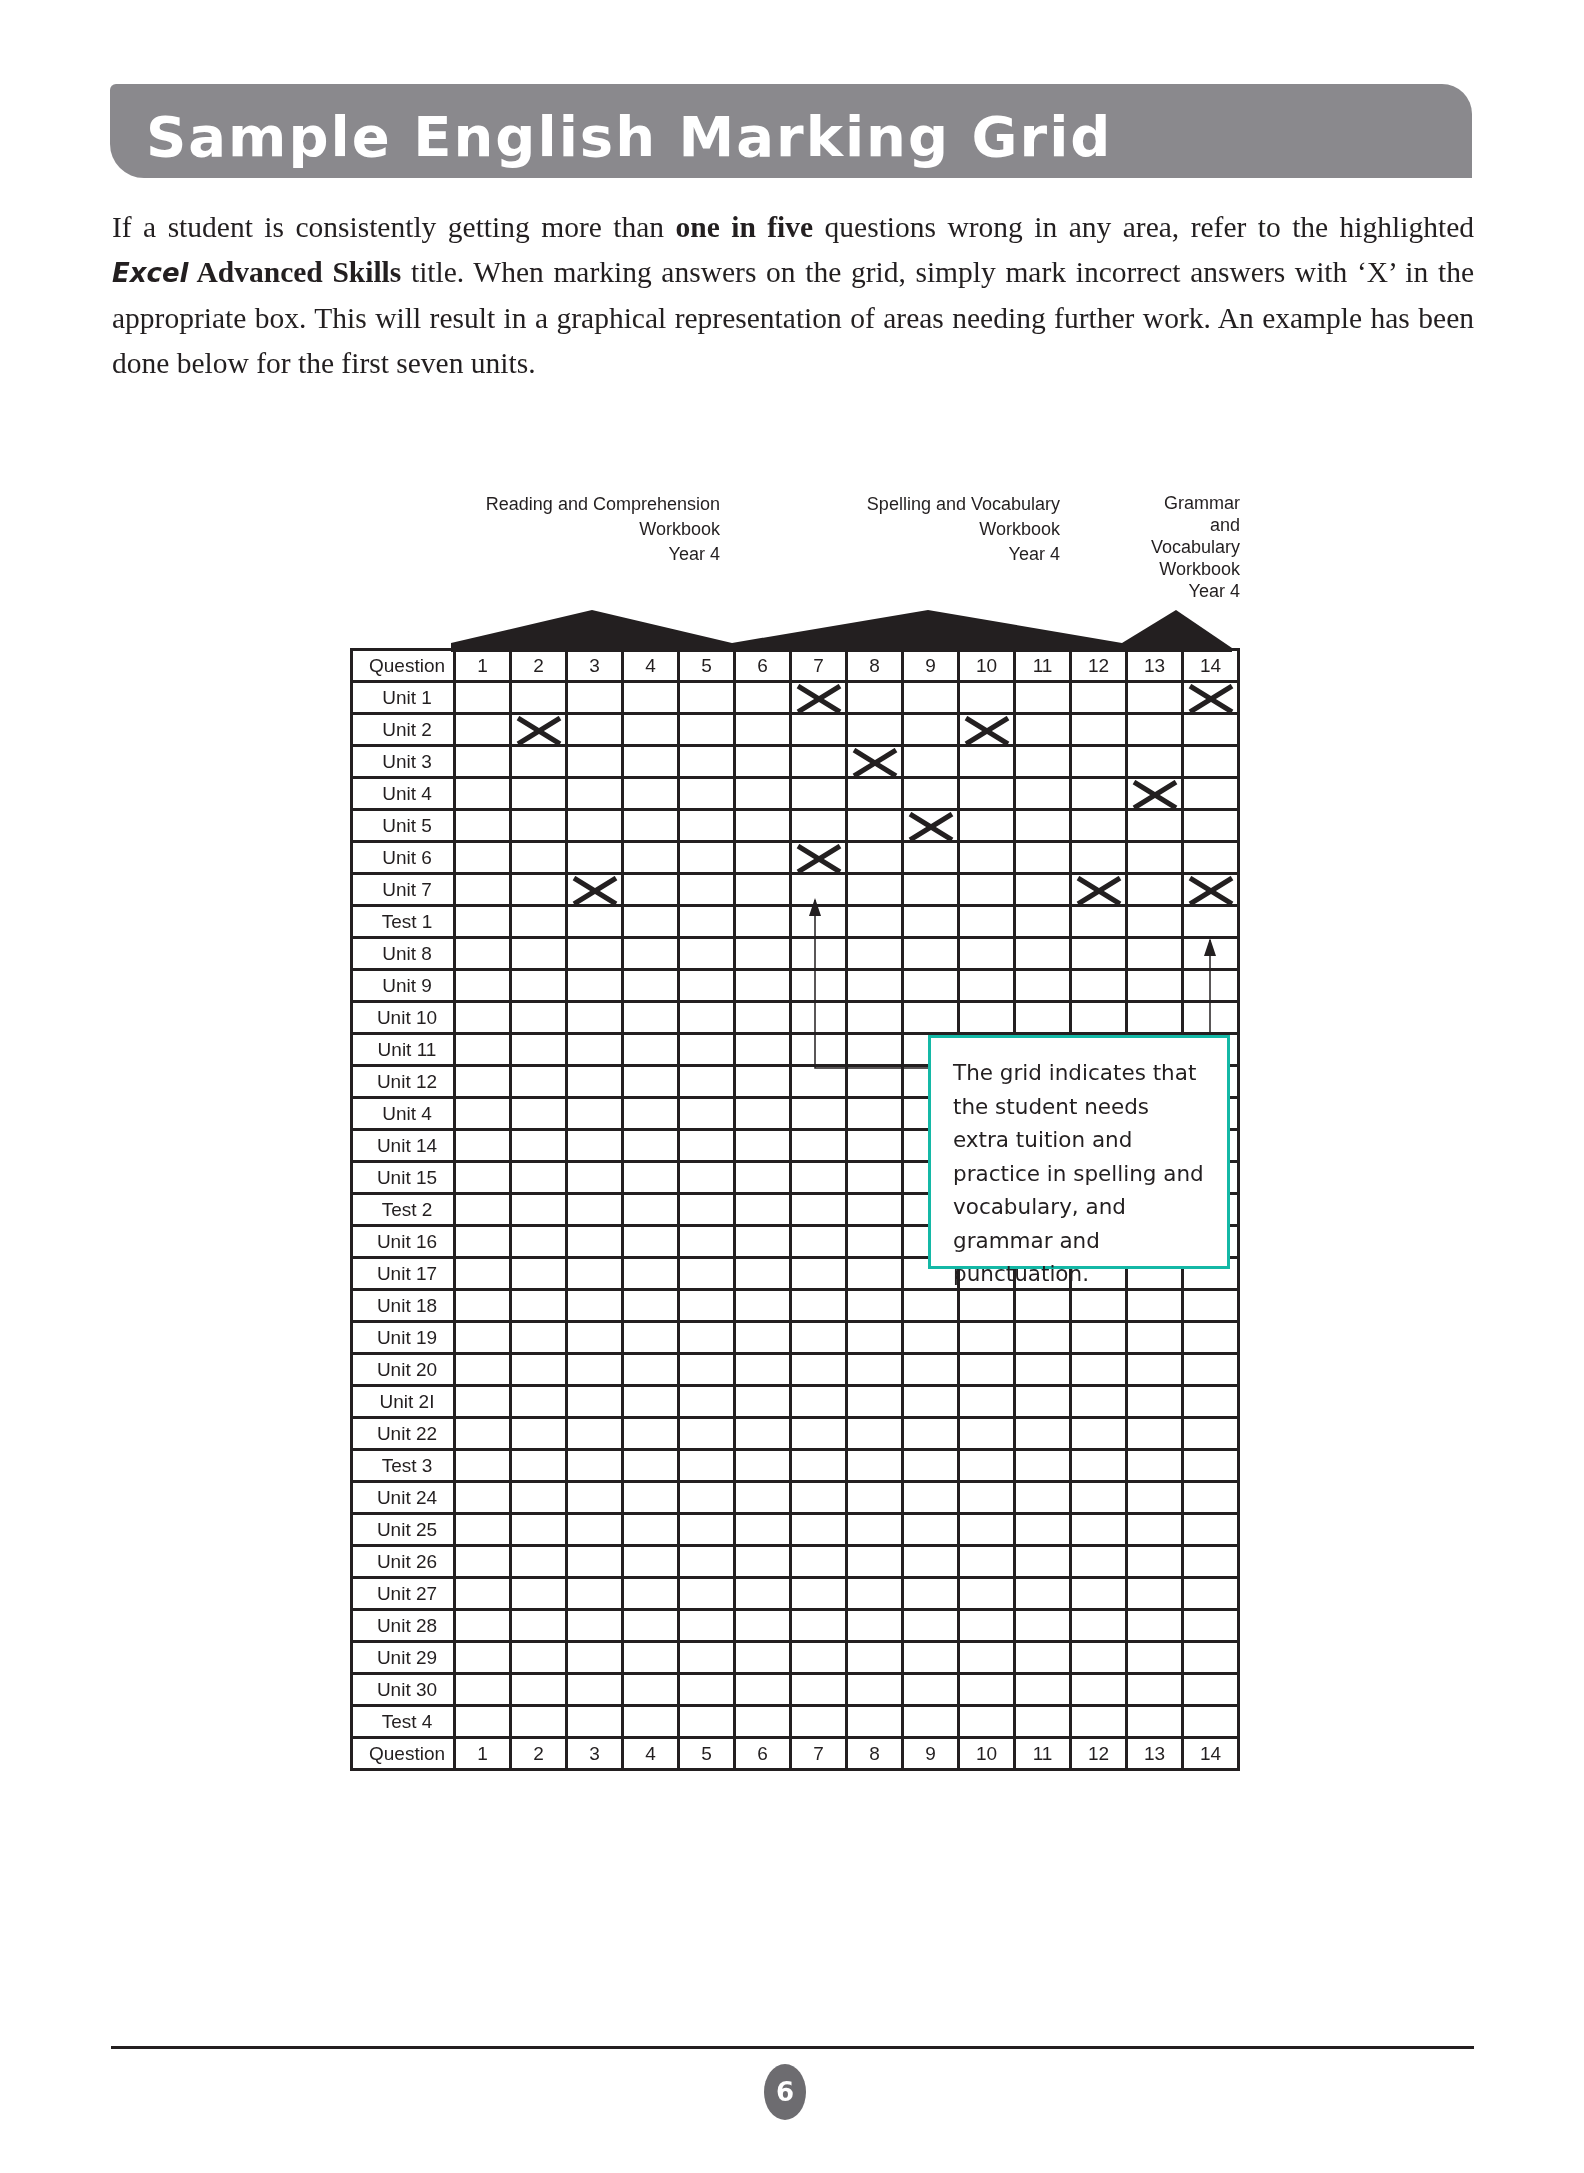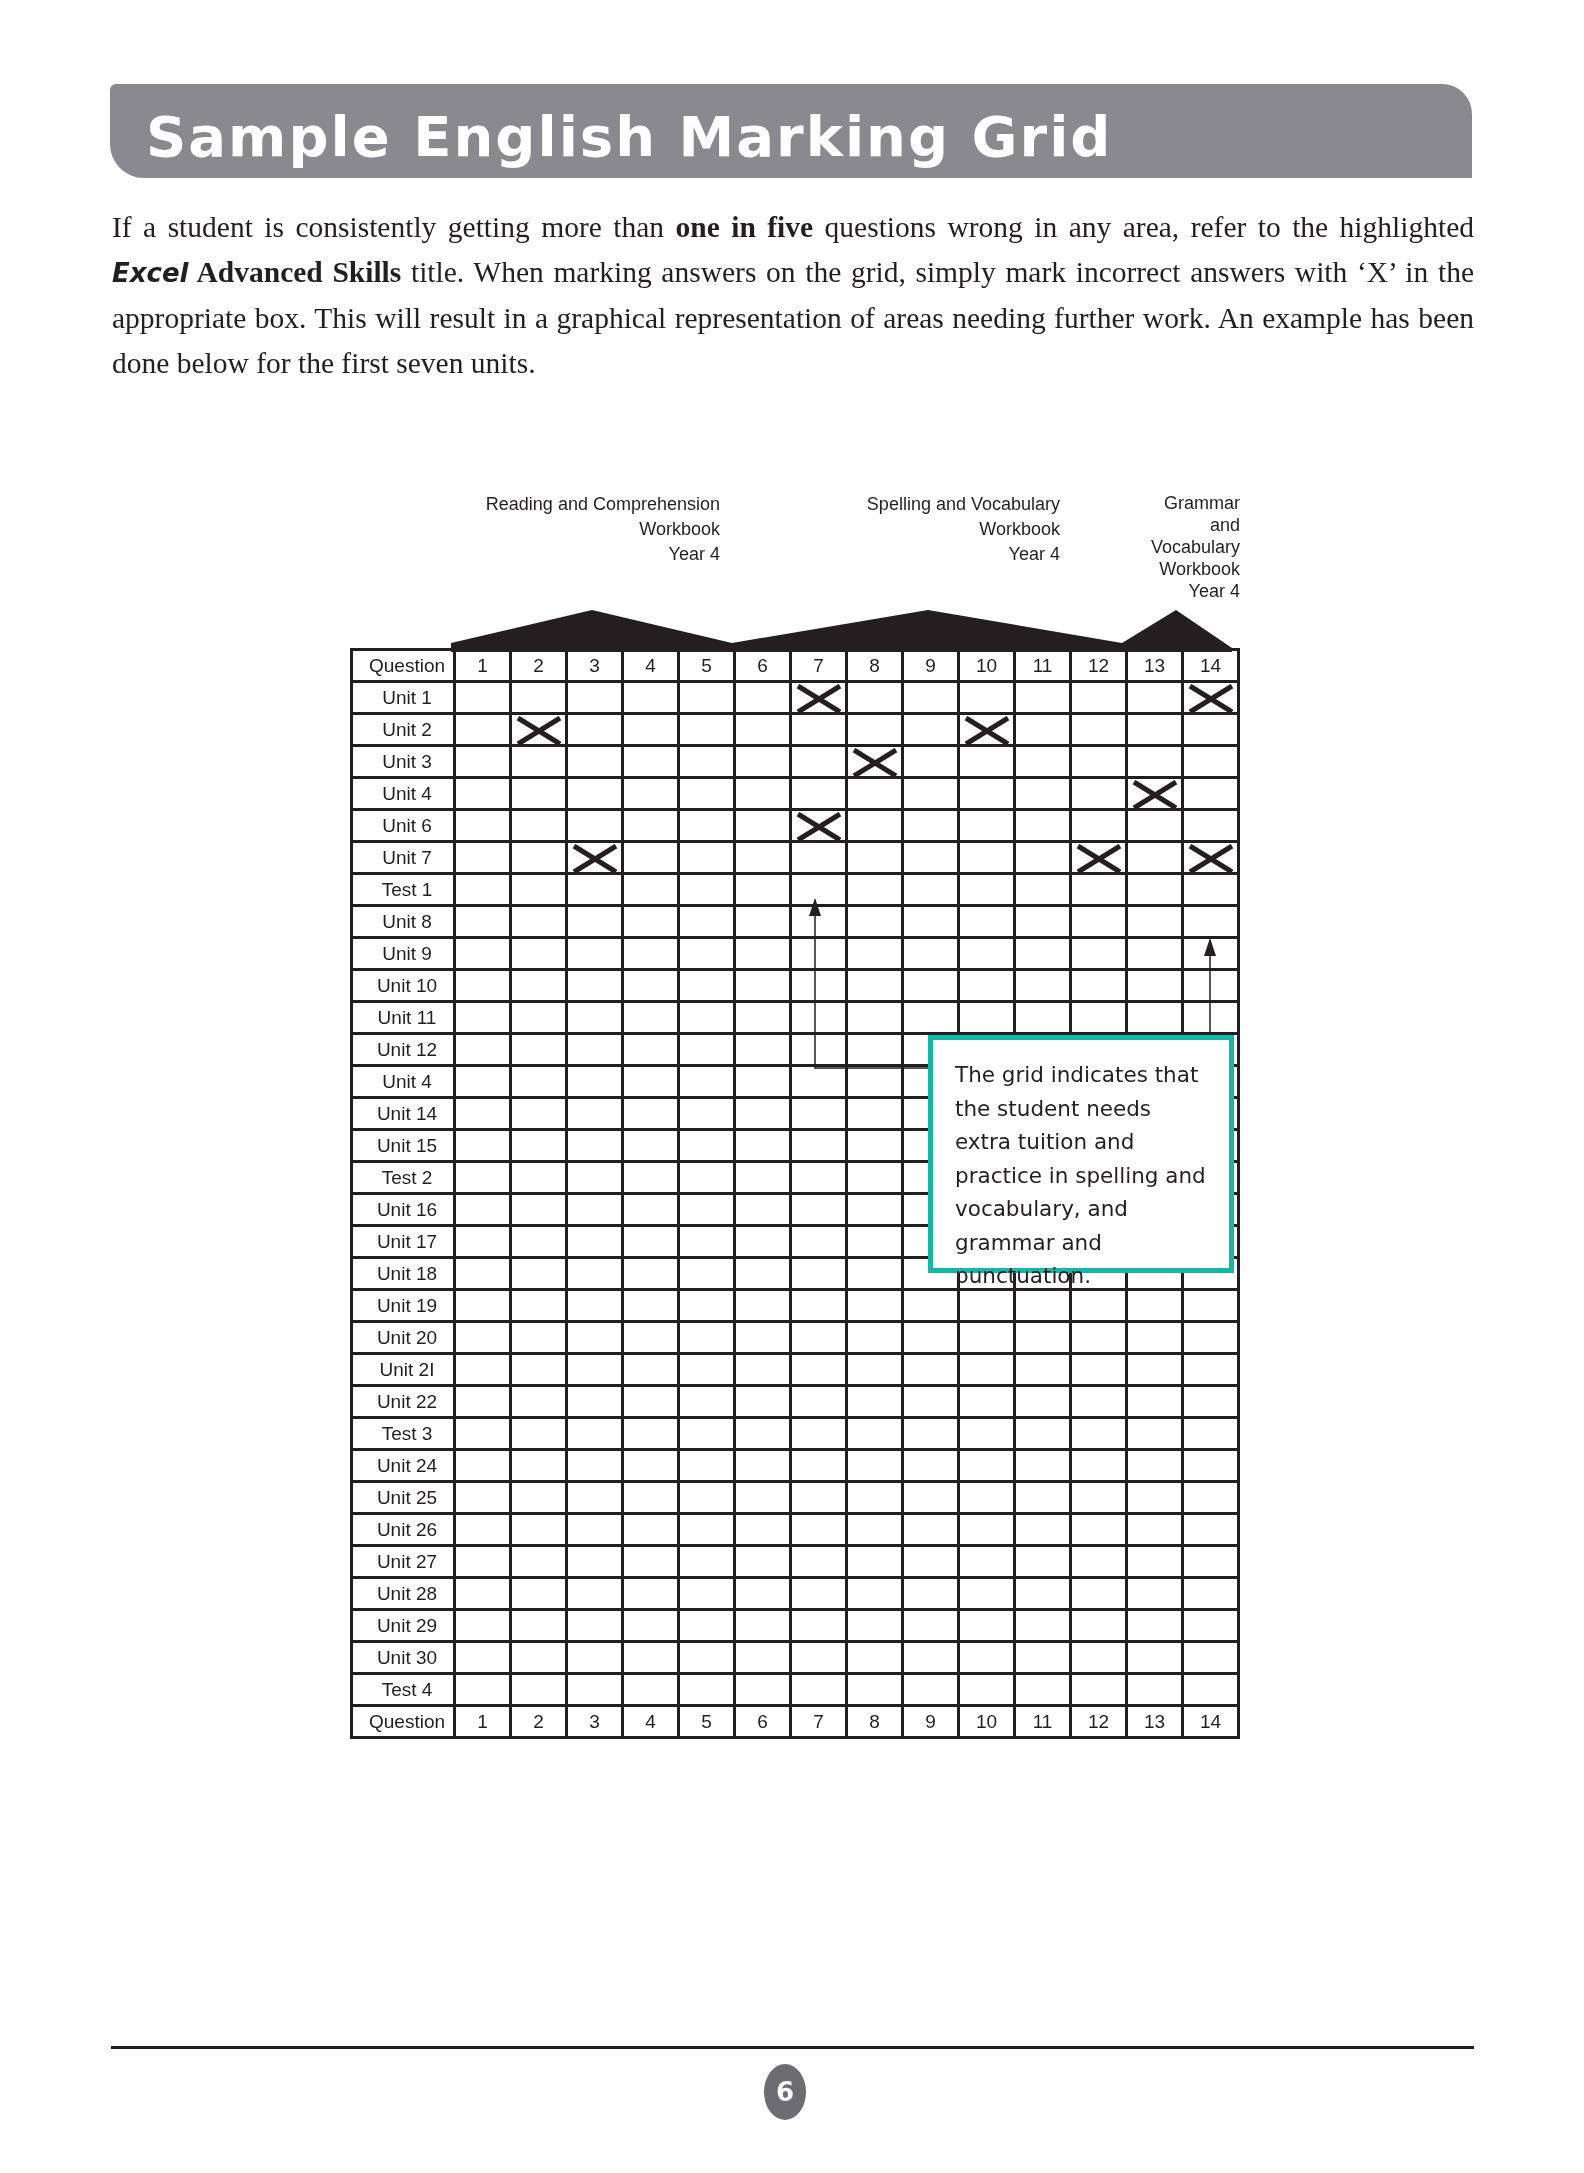--- a/index.html
+++ b/index.html
@@ -9,21 +9,21 @@
   .intro { position:absolute; left:112px; top:205px; width:1362px; font-family:"Liberation Serif", serif; font-size:29.5px; line-height:45px; color:#231f20; text-align:justify; }
   .intro b { font-weight:bold; }
   .intro .excel { font-weight:bold; font-style:italic; font-family:"DejaVu Sans", sans-serif; font-size:26px; }
   .wb-label { position:absolute; font-family:"Liberation Sans", sans-serif; font-size:18px; line-height:25px; text-align:right; color:#231f20; }
   svg.roof { position:absolute; left:0; top:0; }
   table.grid { position:absolute; left:350px; top:648px; border-collapse:collapse; table-layout:fixed; }
   table.grid td { border:3px solid #231f20; height:29px; padding:0; font-size:19px; text-align:center; color:#231f20; position:relative; }
   table.grid td.lbl { width:92px; text-align:center; padding-left:8px; font-size:19px; }
   table.grid td.c { width:53px; }
   .xmark { position:absolute; left:3px; top:1px; width:48px; height:30px; }
-  .callout { position:absolute; left:928px; top:1035px; width:296px; height:228px; border:5px solid #14b8a6; background:#ffffff; box-sizing:content-box; }
+  .callout { position:absolute; left:928px; top:1035px; width:296px; height:228px; border:3px solid #14b8a6; background:#ffffff; box-sizing:content-box; }
   .callout p { margin:0; padding:18px 20px 0 22px; font-family:"DejaVu Sans", sans-serif; font-size:21.5px; line-height:33.5px; color:#231f20; }
   svg.arrows { position:absolute; left:0; top:0; pointer-events:none; }
   .footer-rule { position:absolute; left:111px; top:2046px; width:1363px; height:3px; background:#231f20; }
   .page-num { position:absolute; left:764px; top:2064px; width:22px; height:56px; border-radius:50%; background:#6d6c70; color:#fff; font-family:"DejaVu Sans", sans-serif; font-weight:bold; font-size:26px; line-height:56px; text-align:center; width:42px; }
 </style>
 </head>
 <body>
 
 <div class="title-bar">
   <h1>Sample English Marking Grid</h1>
@@ -166,20 +166,42 @@
         <td class="c"></td>
         <td class="c">
           <svg class="xmark" viewBox="0 0 48 30">
             <line x1="3" y1="2" x2="45" y2="28" stroke="#231f20" stroke-width="5"></line>
             <line x1="45" y1="2" x2="3" y2="28" stroke="#231f20" stroke-width="5"></line>
           </svg>
         </td>
         <td class="c"></td>
       </tr>
       <tr>
+        <td class="lbl">Unit 5</td>
+        <td class="c"></td>
+        <td class="c"></td>
+        <td class="c"></td>
+        <td class="c"></td>
+        <td class="c"></td>
+        <td class="c"></td>
+        <td class="c"></td>
+        <td class="c"></td>
+        <td class="c">
+          <svg class="xmark" viewBox="0 0 48 30">
+            <line x1="3" y1="2" x2="45" y2="28" stroke="#231f20" stroke-width="5"></line>
+            <line x1="45" y1="2" x2="3" y2="28" stroke="#231f20" stroke-width="5"></line>
+          </svg>
+        </td>
+        <td class="c"></td>
+        <td class="c"></td>
+        <td class="c"></td>
+        <td class="c"></td>
+        <td class="c"></td>
+      </tr>
+      <tr>
         <td class="lbl">Unit 6</td>
         <td class="c"></td>
         <td class="c"></td>
         <td class="c"></td>
         <td class="c"></td>
         <td class="c"></td>
         <td class="c"></td>
         <td class="c">
           <svg class="xmark" viewBox="0 0 48 30">
             <line x1="3" y1="2" x2="45" y2="28" stroke="#231f20" stroke-width="5"></line>

